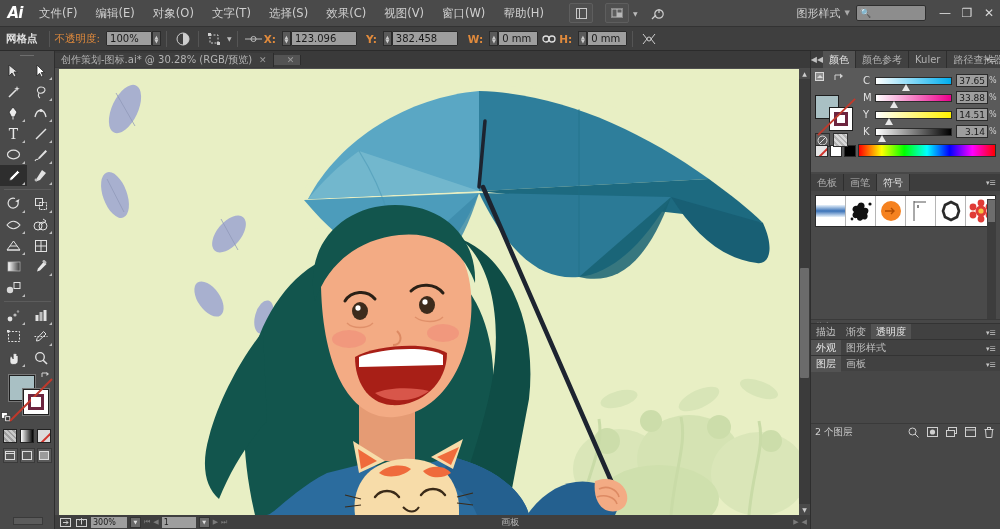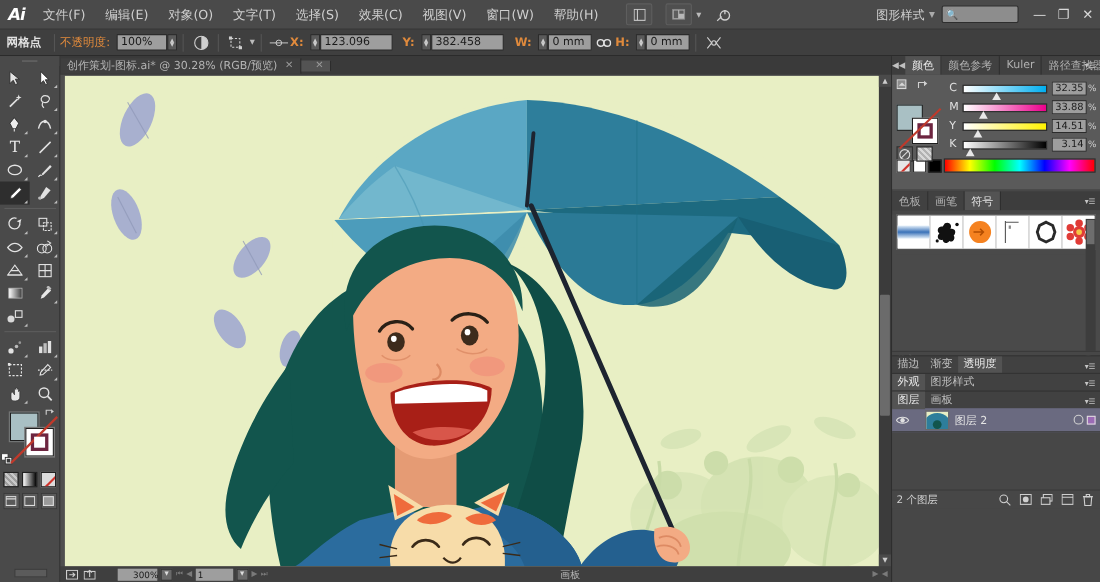--- a/index.html
+++ b/index.html
@@ -98,21 +98,21 @@
   .scrollbar-v { position:absolute; right:0; top:0; width:11px; height:447px; background:#3b3b3b; }
   .sb-thumb-v { position:absolute; left:1px; top:200px; width:9px; height:110px; background:#6b6b6b; border-radius:1px; }
   .sb-arrow { position:absolute; left:0; width:11px; height:11px; background:#4a4a4a;
     display:flex; align-items:center; justify-content:center; font-size:6px; color:#ccc; }
 
   .statusbar { position:absolute; left:55px; top:515px; width:755px; height:14px;
     background:#3f3f3f; display:flex; align-items:center; padding-left:4px; gap:3px; }
   .sb-icon { width:13px; height:11px; display:flex; align-items:center; justify-content:center;
     color:#cfcfcf; font-size:8px; }
   .sb-zoom { width:36px; height:11px; background:#9e9e9e; color:#1a1a1a; font-size:8px;
-    display:flex; align-items:center; padding-left:14px;margin-left:16px; }
+    display:flex; align-items:center; padding-left:2px; }
   .sb-dd { width:11px; height:11px; background:#6a6a6a; border:1px solid #333;
     display:flex; align-items:center; justify-content:center; font-size:5px; color:#ddd; }
   .sb-page { width:34px; height:11px; background:#9e9e9e; }
   .sb-nav { color:#7a7a7a; font-size:7px; }
   .sb-text { font-size:9px; color:#b9b9b9; margin:0 auto; }
   .sb-right { display:flex; gap:3px; padding-right:3px; }
 
   
   .rightdock { position:absolute; left:810px; top:51px; width:190px; height:478px;
     background:#474747; border-left:1px solid #2e2e2e; }
@@ -763,21 +763,21 @@
           <div class="cb-sb" style="background:repeating-linear-gradient(45deg,#d8d8d8 0 2px,#b2b2b2 2px 4px)"></div>
         </div>
       </div>
 
       <div class="slider-rows">
         <div class="srow">
           <span class="lbl">C</span>
           <div class="track" style="background:linear-gradient(to right,#ffffff,#00aeef)">
             <div class="knob" style="left:34%"></div>
           </div>
-          <div class="val">32.35</div>
+          <div class="val">37.65</div>
           <span class="pct">%</span>
         </div>
         <div class="srow">
           <span class="lbl">M</span>
           <div class="track" style="background:linear-gradient(to right,#ffffff,#ec008c)">
             <div class="knob" style="left:18%"></div>
           </div>
           <div class="val">33.88</div>
           <span class="pct">%</span>
         </div>
@@ -885,41 +885,20 @@
       <div class="seg">图形样式</div>
       <div class="pnl-menu">▾☰</div>
     </div>
 
     <div class="collrow">
       <div class="seg active">图层</div>
       <div class="seg">画板</div>
       <div class="pnl-menu">▾☰</div>
     </div>
     <div class="layerpanel">
-      <div class="layerrow sel">
-        <span class="lr-eye">
-          <svg width="13" height="10" viewBox="0 0 13 10">
-              <path d="M1 5 C3 1.5 10 1.5 12 5 C10 8.5 3 8.5 1 5 Z" fill="none" stroke="#e0e0e0"></path>
-              <circle cx="6.5" cy="5" r="2" fill="#e0e0e0"></circle>
-            </svg>
-        </span>
-        <span class="lr-lock"></span>
-        <span class="lr-thumb">
-          <svg width="20" height="16" viewBox="0 0 20 16">
-              <rect width="20" height="16" fill="#e8efc4"></rect>
-              <path d="M0 6 C5 0 15 0 20 6 L20 16 L0 16 Z" fill="#2e7e9b"></path>
-              <circle cx="10" cy="12" r="4" fill="#12554d"></circle>
-            </svg>
-        </span>
-        <span class="lr-name">图层 2</span>
-        <span class="lr-right">
-          <span class="lr-circ"></span>
-          <span class="lr-sq"></span>
-        </span>
-      </div>
       <div class="layer-empty"></div>
       <div class="layerfoot">
         <span class="lf-txt">2 个图层</span>
         <span class="lf-sp"></span>
         <span class="lf-ic">
           <svg width="11" height="11" viewBox="0 0 11 11">
               <circle cx="4.5" cy="4.5" r="3.5" fill="none" stroke="#cfcfcf"></circle>
               <line x1="7" y1="7" x2="10.5" y2="10.5" stroke="#cfcfcf"></line>
             </svg>
         </span>

